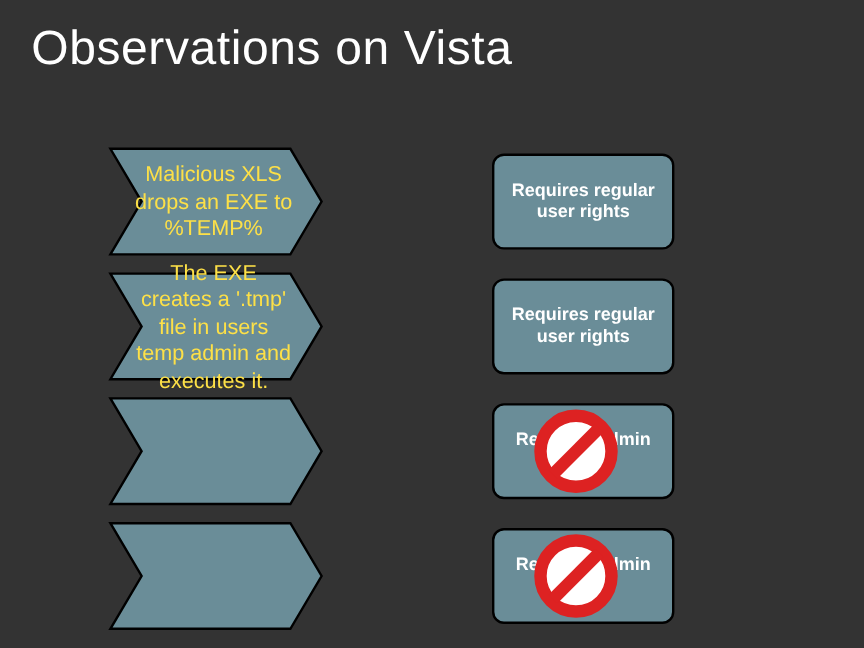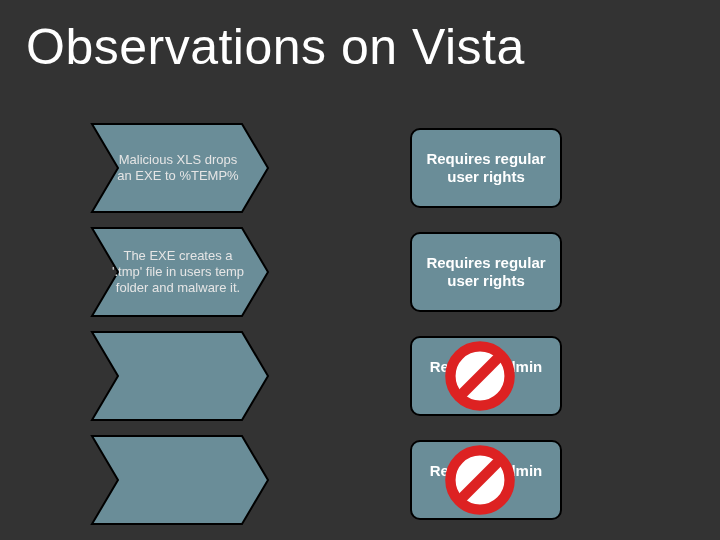--- a/index.html
+++ b/index.html
@@ -5,21 +5,21 @@
   * { margin: 0; padding: 0; box-sizing: border-box; }
   body {
     width: 720px;
     height: 540px;
     background: #333333;
     font-family: Arial, Helvetica, sans-serif;
     color: #fff;
     overflow: hidden;
   }
   .title {
-    font-size: 50px;
+    font-size: 40px;
     font-weight: 400;
     color: #fff;
     padding: 18px 0 0 26px;
     letter-spacing: 0.5px;
   }
   .grid {
     position: absolute;
     top: 120px;
     left: 90px;
     width: 560px;
@@ -39,23 +39,23 @@
   .chevron-wrap svg { display: block; }
   .chevron-text {
     position: absolute;
     top: 0; left: 16px;
     width: 144px;
     height: 92px;
     display: flex;
     align-items: center;
     justify-content: center;
     text-align: center;
-    font-size: 13px;
+    font-size: 18px;
     line-height: 1.25;
-    color: #e5e5e5;
+    color: #fde047;
     padding: 4px;
   }
   .right-wrap {
     position: relative;
     width: 140px;
     height: 80px;
     margin-left: 140px;
     flex-shrink: 0;
   }
   .rbox {
@@ -102,21 +102,21 @@
     <div class="right-wrap">
       <div class="rbox">Requires regular user rights</div>
     </div>
   </div>
 
   <div class="row">
     <div class="chevron-wrap">
       <svg width="180" height="92" viewBox="0 0 180 92">
         <path d="M2 2 L152 2 L178 46 L152 90 L2 90 L28 46 Z" fill="#6a8d98" stroke="#000" stroke-width="2"></path>
       </svg>
-      <div class="chevron-text">The EXE creates a '.tmp' file in users temp folder and malware it.</div>
+      <div class="chevron-text">The EXE creates a '.tmp' file in users temp admin and executes it.</div>
     </div>
     <div class="right-wrap">
       <div class="rbox">Requires regular user rights</div>
     </div>
   </div>
 
   <div class="row">
     <div class="chevron-wrap">
       <svg width="180" height="92" viewBox="0 0 180 92">
         <path d="M2 2 L152 2 L178 46 L152 90 L2 90 L28 46 Z" fill="#6a8d98" stroke="#000" stroke-width="2"></path>

